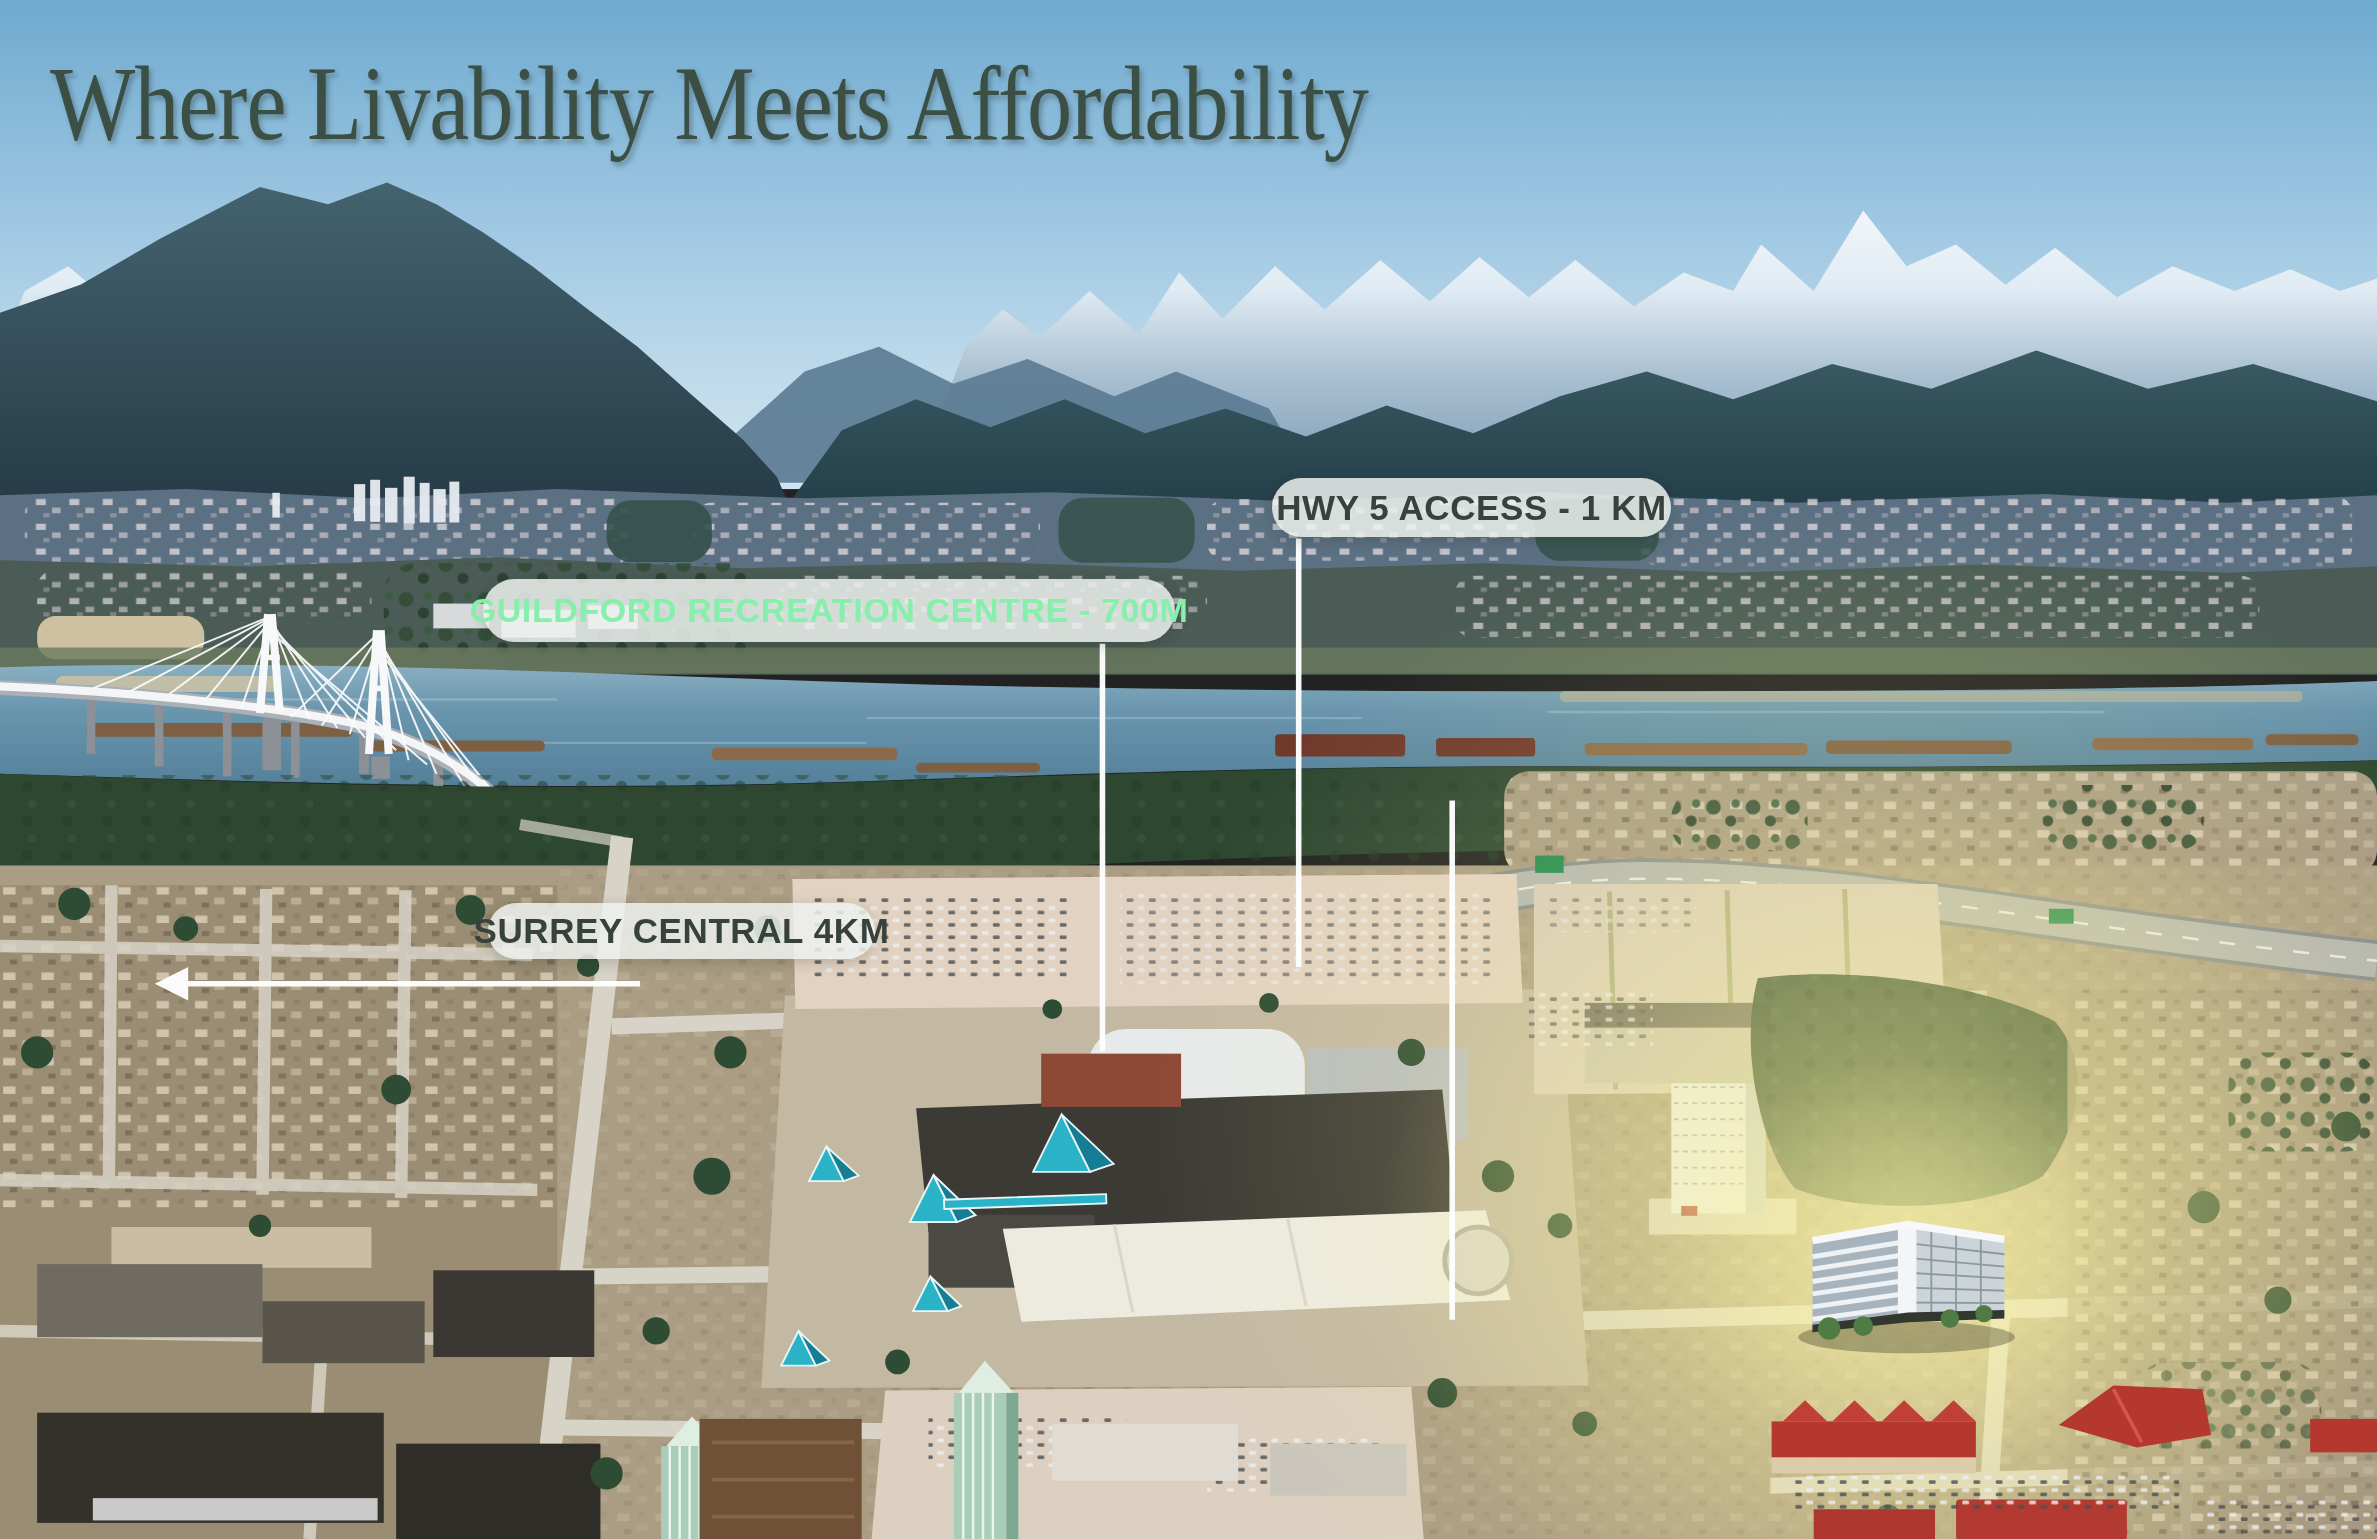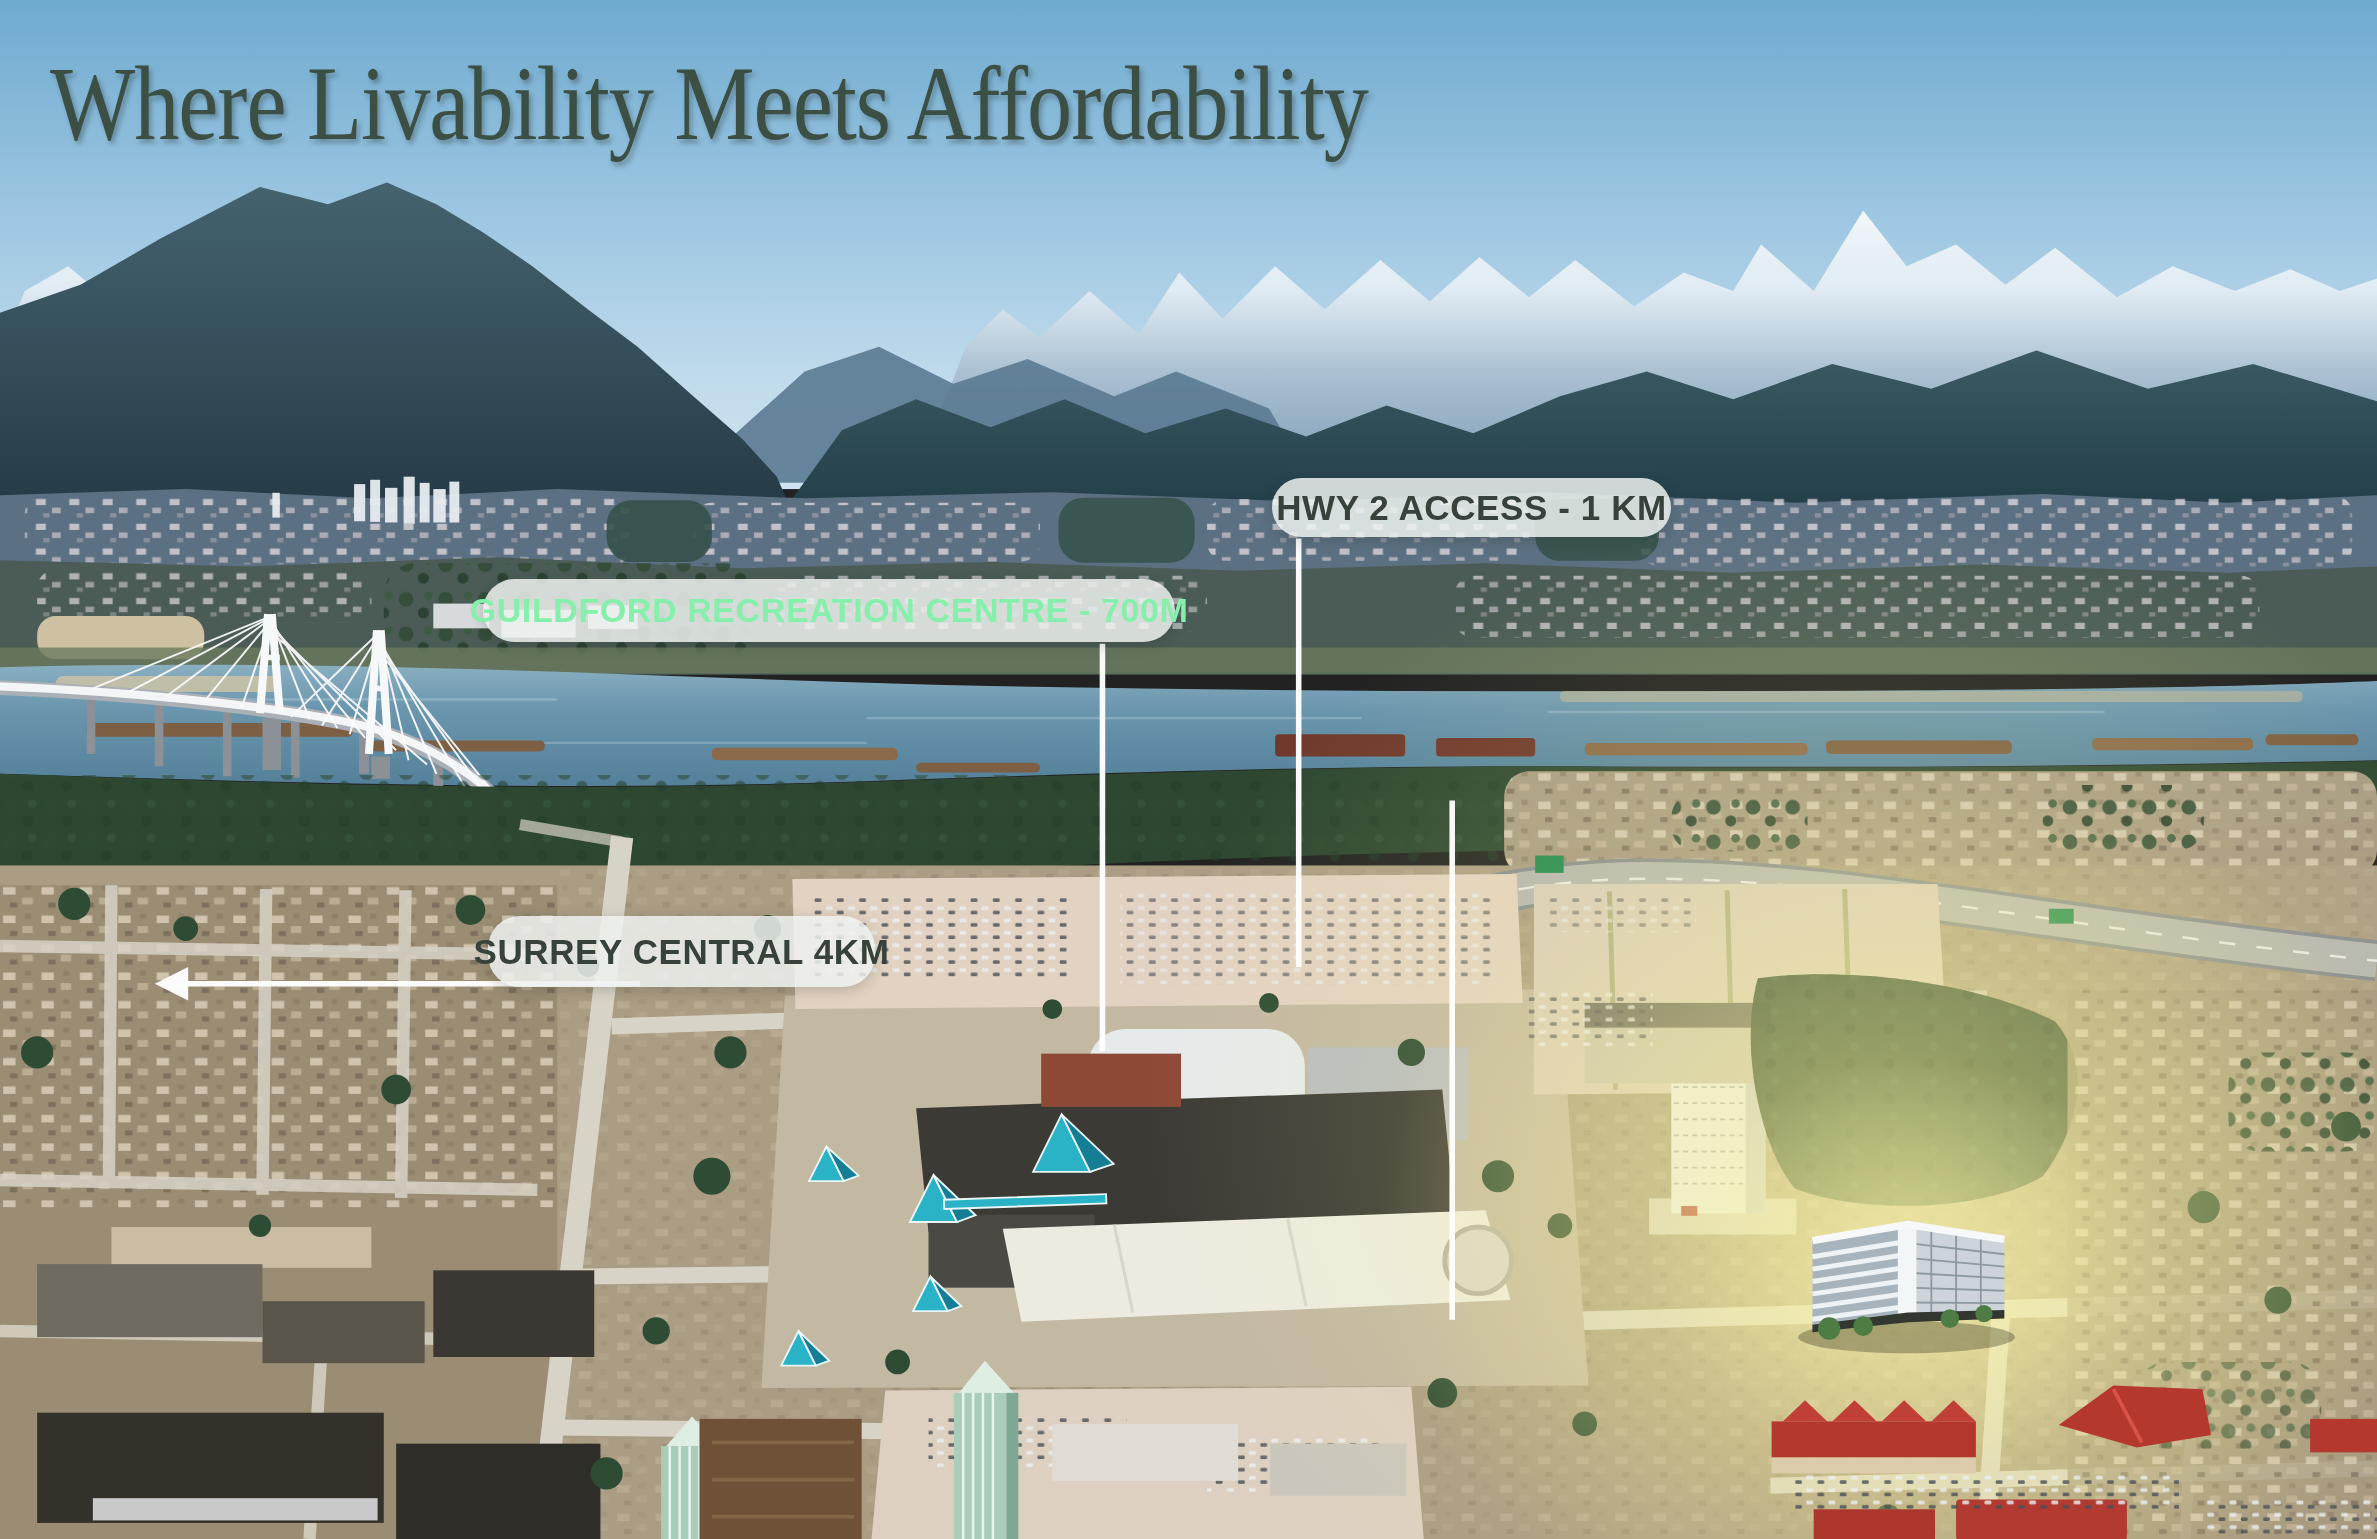--- a/index.html
+++ b/index.html
@@ -19,21 +19,21 @@
 
   .callout{
     position:absolute;display:flex;align-items:center;justify-content:center;
     border-radius:32px;white-space:nowrap;
     font-weight:600;letter-spacing:0.6px;
     box-shadow:0 3.7px 13.6px rgba(25,35,30,.20);
   }
   #callout-rec   {left:483px;  top:579px;  width:692px; height:63px; font-size:34px;}
   #callout-hwy   {left:1272px; top:478px;  width:399px;  height:59px;  font-size:35px;}
   #callout-town  {left:1433px; top:726px; width:581px;  height:73px; font-size:35px;}
-  #callout-surrey{left:488px;  top:903px; width:387px;  height:71px; font-size:35px;margin-top:13px;}
+  #callout-surrey{left:488px;  top:903px; width:387px;  height:56px; font-size:35px;}
 
   .logo{position:absolute;left:1828px;top:1122px;width:198px;line-height:1;
         font-family:"Liberation Serif",serif;font-weight:700;}
   .logo .l1{font-size:41px;letter-spacing:1.9px;}
   .logo .l2{font-size:37px;letter-spacing:3.7px;margin-top:5px;}
   .logo-leaves{position:absolute;left:114px;top:-21px;width:68px;height:62px;}
 </style>
 </head>
 <body>
 
@@ -474,21 +474,21 @@
     </g>
     <polygon points="304,1562 250,1589 304,1616" fill="#ffffff" opacity=".97"></polygon>
   </svg>
 
   <div class="page-title" style="color: rgb(60, 79, 68);">Where Livability Meets Affordability</div>
 
   <div class="callout" id="callout-rec" style="background: rgba(237, 241, 239, 0.85); color: #86efac;">
     <span>GUILDFORD RECREATION CENTRE - 700M</span>
   </div>
   <div class="callout" id="callout-hwy" style="background: rgba(237, 241, 239, 0.85); color: rgb(55, 66, 60);">
-    <span>HWY 2 ACCESS - 1 KM</span>
+    <span>HWY 5 ACCESS - 1 KM</span>
   </div>
   <div class="callout" id="callout-surrey" style="background: rgba(237, 241, 239, 0.85); color: rgb(55, 66, 60);">
     <span>SURREY CENTRAL 4KM</span>
   </div>
 
 
 </div>
 
 
 </body></html>

